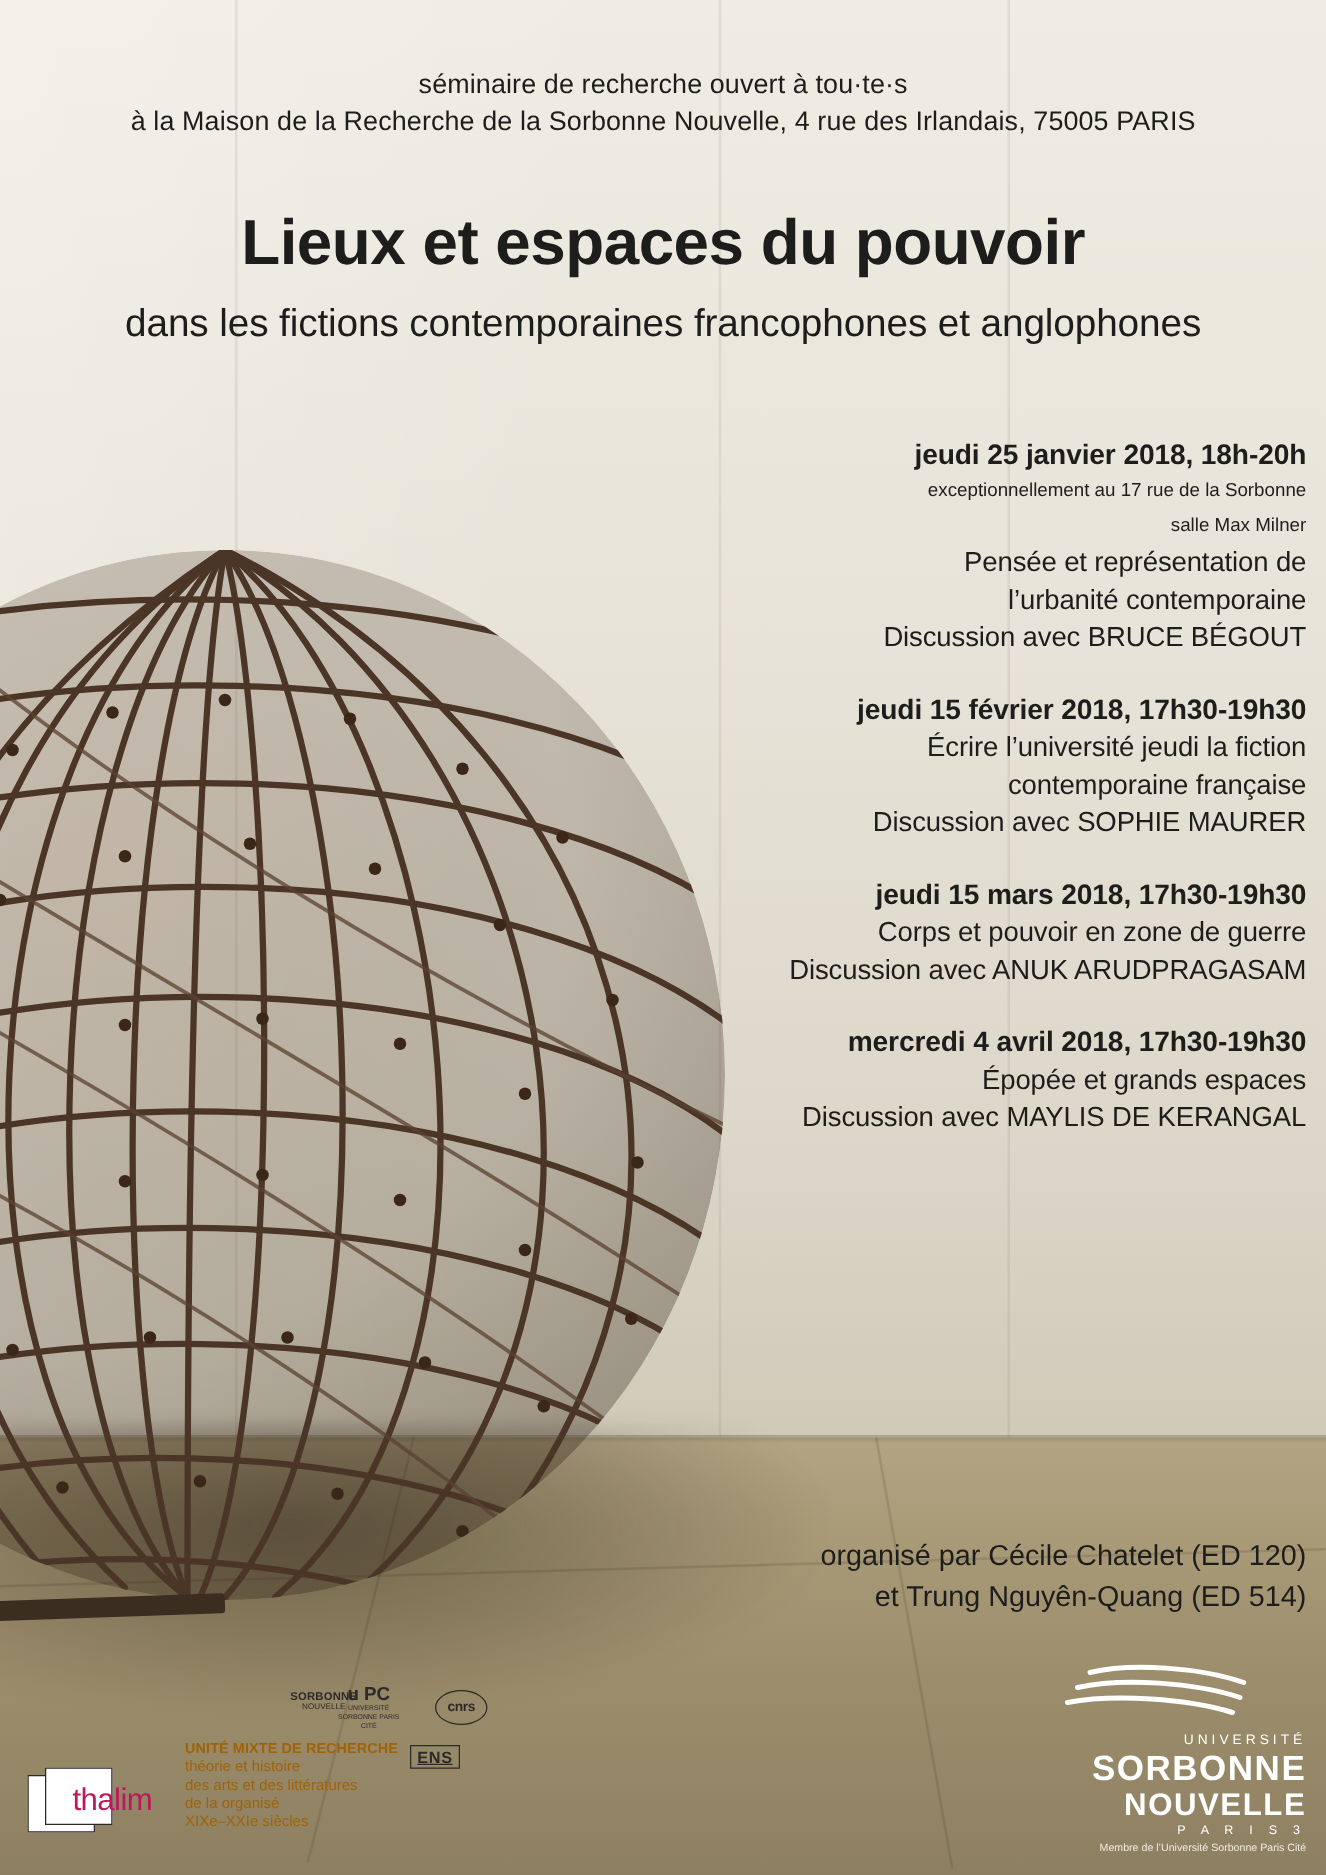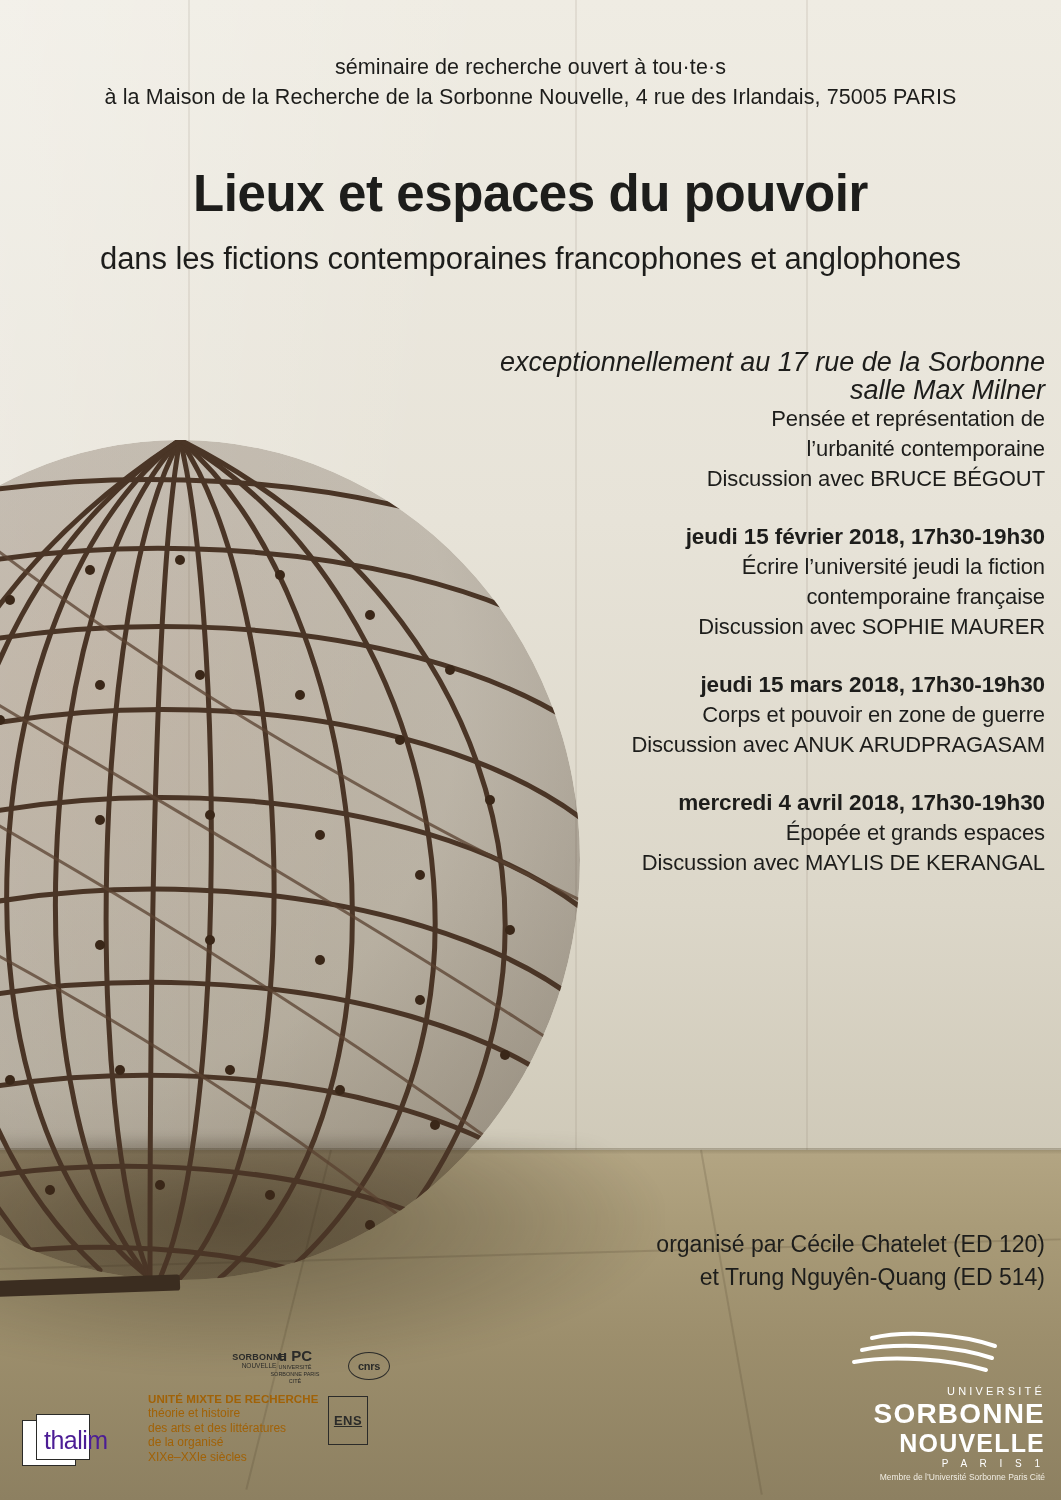--- a/index.html
+++ b/index.html
@@ -149,22 +149,21 @@
   }
   .session { margin-bottom: 27px; }
   .session:last-child { margin-bottom: 0; }
   .session .s-date {
     font-size: 22.5px;
     font-weight: bold;
     line-height: 31px;
     letter-spacing: -0.1px;
   }
   .session .s-note {
-    font-size: 27px;
-    font-style: italic;
+    font-size: 15px;
     line-height: 28px;
   }
   .session .s-line {
     font-size: 22px;
     line-height: 30px;
     letter-spacing: -0.1px;
   }
 
   .organisers {
     left: 390px;
@@ -195,23 +194,23 @@
   }
   .thalim-logo .sq {
     position: absolute;
     background: #ffffff;
     border: 1.5px solid #2a2a28;
   }
   .thalim-logo .sq.a { left: 0; top: 12px; width: 52px; height: 44px; }
   .thalim-logo .sq.b { left: 14px; top: 6px; width: 52px; height: 44px; }
   .thalim-logo .word {
     position: absolute;
-    left: 22px; top: 18px;
+    left: 36px; top: 18px;
     font-size: 25px;
-    color: #4c1d95;
+    color: #be185d;
     letter-spacing: -0.5px;
   }
 
   .umr-block {
     position: absolute;
     left: 148px;
     top: 1392px;
     width: 190px;
     color: #a16207;
   }
@@ -251,21 +250,21 @@
     border: 1.5px solid #2b2b29;
     border-radius: 50%;
     display: flex; align-items: center; justify-content: center;
     font-size: 11px; font-weight: bold; letter-spacing: -0.3px;
   }
   .logo-ens {
     left: 328px; top: 1396px; width: 40px;
   }
   .logo-ens .mark {
     font-size: 13px; font-weight: bold; letter-spacing: 0.5px;
-    border: 1.2px solid #2b2b29; padding: 16px 2px; text-decoration: underline;
+    border: 1.2px solid #2b2b29; padding: 1px 2px; text-decoration: underline;
   }
 
   .usn-logo {
     position: absolute;
     left: 820px;
     top: 1330px;
     width: 225px;
     text-align: right;
     color: #ffffff;
   }
@@ -402,20 +401,21 @@
     <div class="line2">à la Maison de la Recherche de la Sorbonne Nouvelle, 4 rue des Irlandais, 75005 PARIS</div>
   </div>
 
   <div class="txt title-main">Lieux et espaces du pouvoir</div>
   <div class="txt title-sub">dans les fictions contemporaines francophones et anglophones</div>
 
   <div class="txt sessions">
 
 
     <div class="session">
+      <div class="s-date">jeudi 25 janvier 2018, 18h-20h</div>
       <div class="s-note">exceptionnellement au 17 rue de la Sorbonne</div>
       <div class="s-note">salle Max Milner</div>
       <div class="s-line">Pensée et représentation de</div>
       <div class="s-line">l’urbanité contemporaine</div>
       <div class="s-line">Discussion avec BRUCE BÉGOUT</div>
     </div>
 
     <div class="session">
       <div class="s-date">jeudi 15 février 2018, 17h30-19h30</div>
       <div class="s-line">Écrire l’université jeudi la fiction</div>
@@ -484,17 +484,17 @@
     <svg class="swoosh" width="225" height="46" viewBox="0 0 225 46" aria-hidden="true">
       <g fill="none" stroke="#ffffff" stroke-width="4" stroke-linecap="round">
         <path d="M52 8 C 85 0, 140 4, 175 16"></path>
         <path d="M42 20 C 78 12, 136 16, 172 28"></path>
         <path d="M34 32 C 72 25, 130 29, 166 40"></path>
       </g>
     </svg>
     <div class="l1">UNIVERSITÉ</div>
     <div class="l2">SORBONNE</div>
     <div class="l3">NOUVELLE</div>
-    <div class="l4">P A R I S   1</div>
+    <div class="l4">P A R I S   3</div>
     <div class="l5">Membre de l’Université Sorbonne Paris Cité</div>
   </div>
 
 </div>
 
 </body></html>

